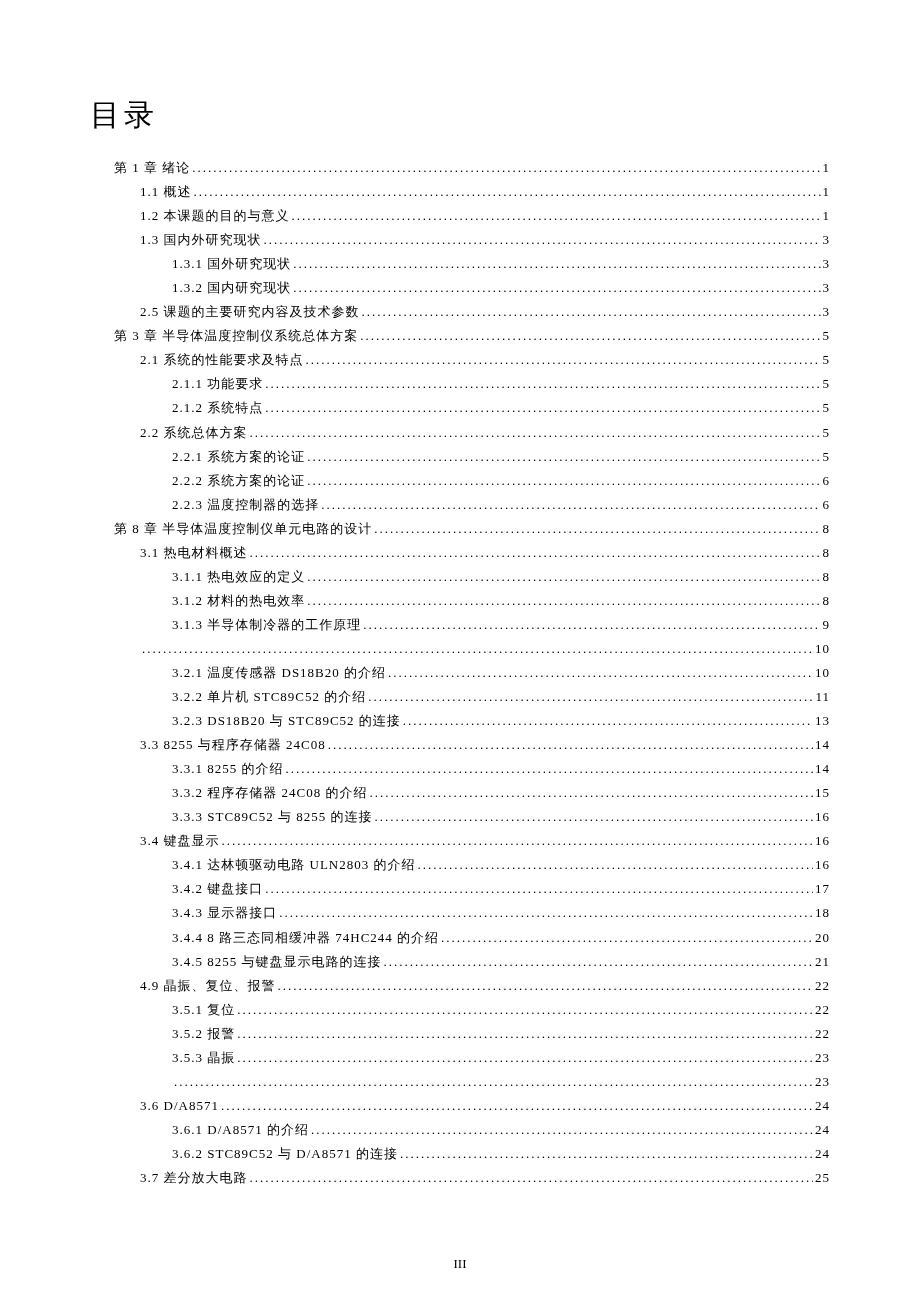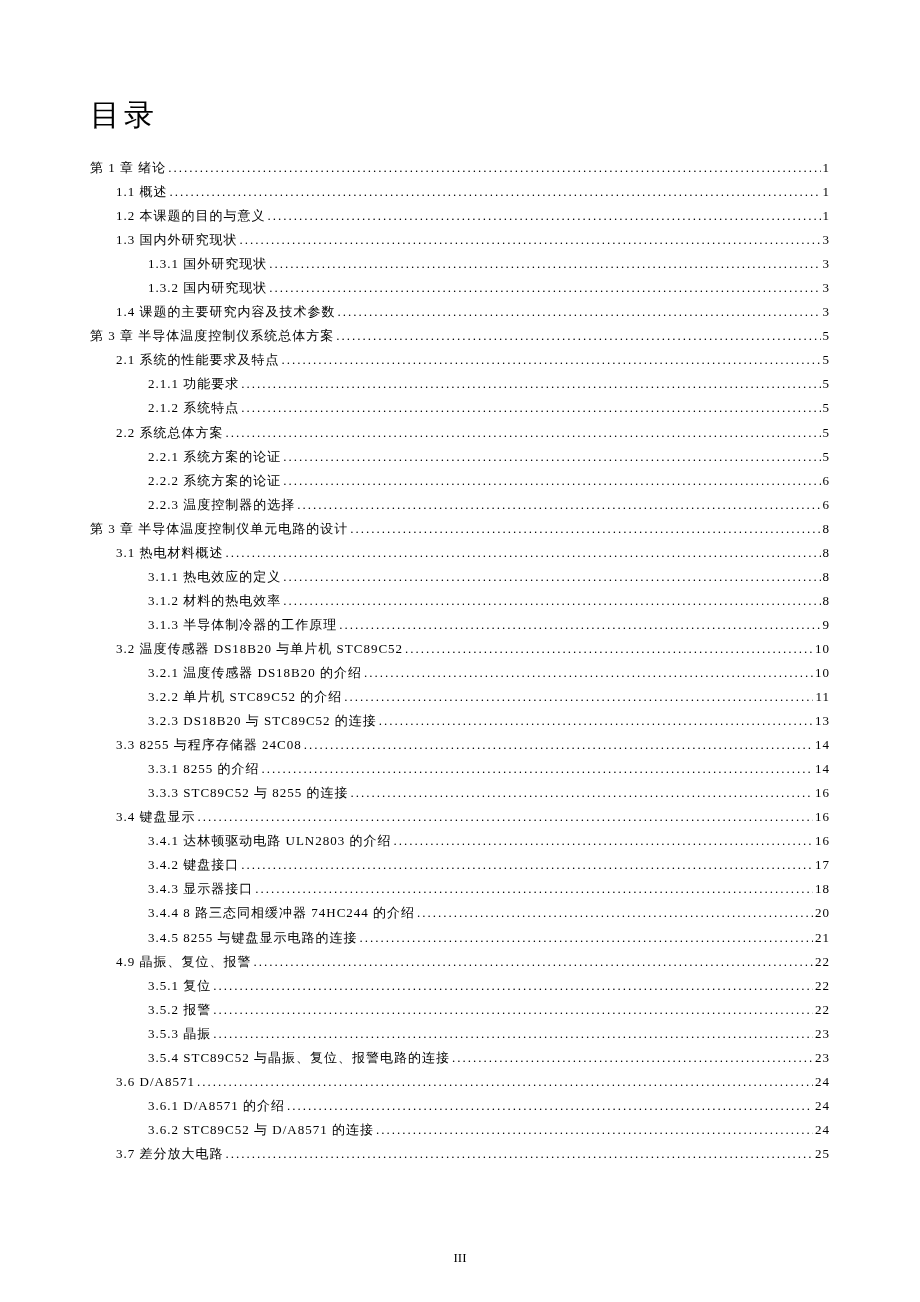--- a/index.html
+++ b/index.html
@@ -20,39 +20,40 @@
       letter-spacing: 4px;
     }
     .toc-line {
       display: flex;
       align-items: baseline;
       font-size: 13px;
       line-height: 1.85;
       white-space: nowrap;
       overflow: hidden;
       letter-spacing: 1px;
+      margin-left: 24px;
     }
     .toc-line.level-0 { padding-left: 0; }
     .toc-line.level-1 { padding-left: 26px; text-align: center; }
     .toc-line.level-2 { padding-left: 58px; justify-content: center; }
     .toc-label { flex: 0 0 auto; }
     .toc-dots {
       flex: 1 1 auto;
       overflow: hidden;
       letter-spacing: 2px;
       color: #000;
       margin: 0 2px;
     }
     .toc-dots::after {
       content: "..................................................................................................................................................................";
     }
     .toc-page { flex: 0 0 auto; }
     .page-number {
       position: absolute;
-      bottom: 36px;
+      bottom: 30px;
       left: 0;
       right: 0;
       text-align: center;
       font-size: 13px;
       font-family: "Times New Roman", serif;
     }
   </style>
 </head>
 <body>
 
@@ -83,21 +84,21 @@
       <span class="toc-label">1.3.1 国外研究现状</span>
       <span class="toc-dots"></span>
       <span class="toc-page">3</span>
     </div>
     <div class="toc-line level-2">
       <span class="toc-label">1.3.2 国内研究现状</span>
       <span class="toc-dots"></span>
       <span class="toc-page">3</span>
     </div>
     <div class="toc-line level-1">
-      <span class="toc-label">1.4 课题的主要研究内容及技术参数</span>
+      <span class="toc-label">2.5 课题的主要研究内容及技术参数</span>
       <span class="toc-dots"></span>
       <span class="toc-page">3</span>
     </div>
     <div class="toc-line level-0">
       <span class="toc-label">第 3 章 半导体温度控制仪系统总体方案</span>
       <span class="toc-dots"></span>
       <span class="toc-page">5</span>
     </div>
     <div class="toc-line level-1">
       <span class="toc-label">2.1 系统的性能要求及特点</span>
@@ -128,21 +129,21 @@
       <span class="toc-label">2.2.2 系统方案的论证</span>
       <span class="toc-dots"></span>
       <span class="toc-page">6</span>
     </div>
     <div class="toc-line level-2">
       <span class="toc-label">2.2.3 温度控制器的选择</span>
       <span class="toc-dots"></span>
       <span class="toc-page">6</span>
     </div>
     <div class="toc-line level-0">
-      <span class="toc-label">第 3 章 半导体温度控制仪单元电路的设计</span>
+      <span class="toc-label">第 8 章 半导体温度控制仪单元电路的设计</span>
       <span class="toc-dots"></span>
       <span class="toc-page">8</span>
     </div>
     <div class="toc-line level-1">
       <span class="toc-label">3.1 热电材料概述</span>
       <span class="toc-dots"></span>
       <span class="toc-page">8</span>
     </div>
     <div class="toc-line level-2">
       <span class="toc-label">3.1.1 热电效应的定义</span>
@@ -153,21 +154,20 @@
       <span class="toc-label">3.1.2 材料的热电效率</span>
       <span class="toc-dots"></span>
       <span class="toc-page">8</span>
     </div>
     <div class="toc-line level-2">
       <span class="toc-label">3.1.3 半导体制冷器的工作原理</span>
       <span class="toc-dots"></span>
       <span class="toc-page">9</span>
     </div>
     <div class="toc-line level-1">
-      <span class="toc-label">3.2 温度传感器 DS18B20 与单片机 STC89C52</span>
       <span class="toc-dots"></span>
       <span class="toc-page">10</span>
     </div>
     <div class="toc-line level-2">
       <span class="toc-label">3.2.1 温度传感器 DS18B20 的介绍</span>
       <span class="toc-dots"></span>
       <span class="toc-page">10</span>
     </div>
     <div class="toc-line level-2">
       <span class="toc-label">3.2.2 单片机 STC89C52 的介绍</span>
@@ -183,20 +183,25 @@
       <span class="toc-label">3.3 8255 与程序存储器 24C08</span>
       <span class="toc-dots"></span>
       <span class="toc-page">14</span>
     </div>
     <div class="toc-line level-2">
       <span class="toc-label">3.3.1 8255 的介绍</span>
       <span class="toc-dots"></span>
       <span class="toc-page">14</span>
     </div>
     <div class="toc-line level-2">
+      <span class="toc-label">3.3.2 程序存储器 24C08 的介绍</span>
+      <span class="toc-dots"></span>
+      <span class="toc-page">15</span>
+    </div>
+    <div class="toc-line level-2">
       <span class="toc-label">3.3.3 STC89C52 与 8255 的连接</span>
       <span class="toc-dots"></span>
       <span class="toc-page">16</span>
     </div>
     <div class="toc-line level-1">
       <span class="toc-label">3.4 键盘显示</span>
       <span class="toc-dots"></span>
       <span class="toc-page">16</span>
     </div>
     <div class="toc-line level-2">
@@ -238,21 +243,20 @@
       <span class="toc-label">3.5.2 报警</span>
       <span class="toc-dots"></span>
       <span class="toc-page">22</span>
     </div>
     <div class="toc-line level-2">
       <span class="toc-label">3.5.3 晶振</span>
       <span class="toc-dots"></span>
       <span class="toc-page">23</span>
     </div>
     <div class="toc-line level-2">
-      <span class="toc-label">3.5.4 STC89C52 与晶振、复位、报警电路的连接</span>
       <span class="toc-dots"></span>
       <span class="toc-page">23</span>
     </div>
     <div class="toc-line level-1">
       <span class="toc-label">3.6 D/A8571</span>
       <span class="toc-dots"></span>
       <span class="toc-page">24</span>
     </div>
     <div class="toc-line level-2">
       <span class="toc-label">3.6.1 D/A8571 的介绍</span>

